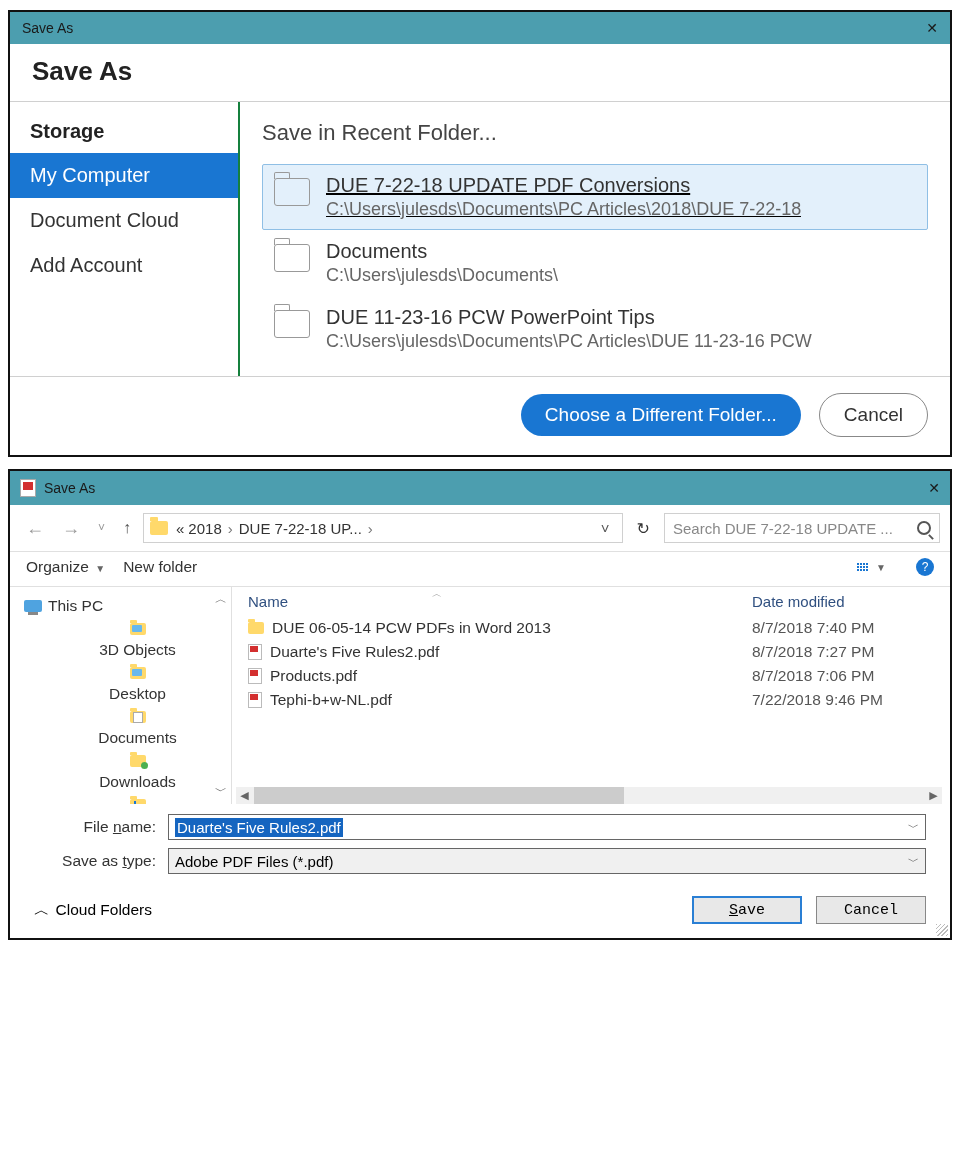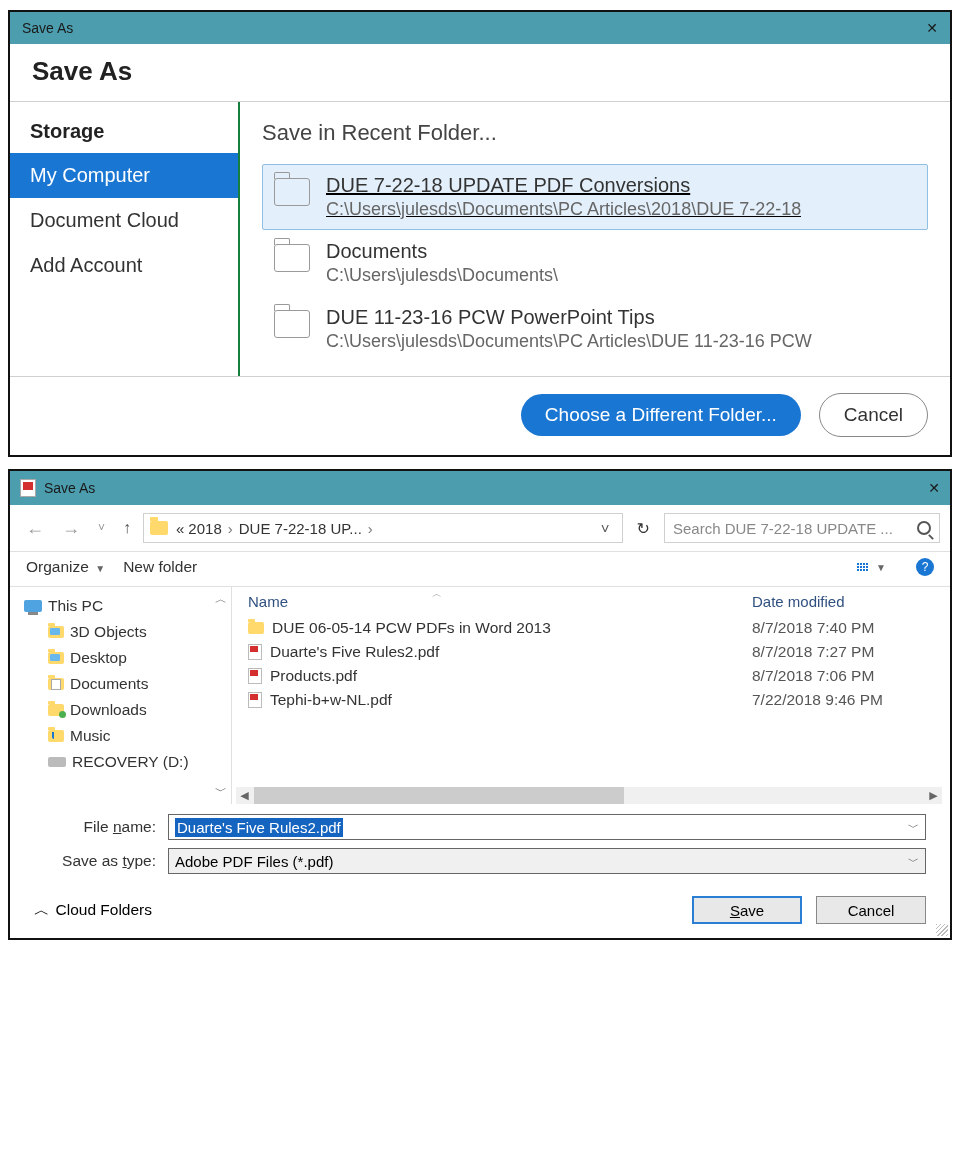--- a/index.html
+++ b/index.html
@@ -53,21 +53,21 @@
   .caret-sm{font-size:10px; color:#666; margin-left:2px;}
   .view-ico { margin-left:auto; display:flex; align-items:center; gap:6px; color:#1976d2; cursor:pointer;}
   .view-grid{display:grid;grid-template-columns:repeat(4,2px);grid-template-rows:repeat(3,2px);gap:1px;}
   .view-grid i{background:#1976d2;}
   .help-ico { width:18px; height:18px; border-radius:50%; background:#1976d2; color:#fff; font-size:12px; display:flex; align-items:center; justify-content:center; margin-left:12px; cursor:pointer;}
   .dlg2-body { display:flex; border-top:1px solid #e0e0e0; height:218px;}
   .tree { width:222px; border-right:1px solid #e0e0e0; padding:6px 0 0 10px; font-size:15.5px; color:#333; overflow:hidden; position:relative;}
   .tree-scroll-up{position:absolute;right:4px;top:4px;font-size:12px;color:#666;}
   .tree-scroll-dn{position:absolute;right:4px;bottom:4px;font-size:12px;color:#666;}
   .tree-item { padding:4px 4px; display:flex; align-items:center; gap:6px; cursor:pointer; white-space:nowrap;}
-  .indent1{padding-left:28px;}
+  .indent1{padding-left:28px;flex-direction:column;}
   .pc-ico{width:18px;height:12px;background:#4fa3e0;border-radius:2px;position:relative;}
   .pc-ico::after{content:"";position:absolute;bottom:-3px;left:4px;width:10px;height:3px;background:#888;}
   .sm-folder{width:16px;height:12px;background:#ffd96b;border-radius:2px;position:relative;}
   .sm-folder::before{content:"";position:absolute;top:-3px;left:0;width:7px;height:3px;background:#ffd96b;border-radius:1px 1px 0 0;}
   .sm-folder.blue::after{content:"";position:absolute;left:2px;top:2px;width:10px;height:7px;background:#68b8ee;border-radius:1px;}
   .sm-folder.green::after{content:"";position:absolute;right:-2px;bottom:-2px;width:7px;height:7px;background:#4caf50;border-radius:50%;}
   .sm-folder.doc::after{content:"";position:absolute;left:3px;top:1px;width:8px;height:9px;background:#fff;border:1px solid #aaa;}
   .sm-folder.music::after{content:"";position:absolute;left:4px;top:2px;width:6px;height:7px;border-left:2px solid #1976d2;border-radius:0 0 2px 2px;}
   .drive-ico{width:18px;height:10px;background:#bbb;border-radius:2px;position:relative;}
   .filelist { flex:1; position:relative; padding:0 8px 0 4px; font-size:15.5px; color:#333;}
@@ -89,21 +89,21 @@
   .field-row{display:flex;align-items:center;margin-bottom:8px;}
   .field-label{width:134px;text-align:right;padding-right:12px;font-size:15.5px;color:#333;}
   .field-input{flex:1;border:1px solid #666;height:26px;padding:0 6px;font-size:15px;display:flex;align-items:center;justify-content:space-between;}
   .field-input.sel{background:#fff;}
   .field-input.sel .seltext{background:#1565c0;color:#fff;padding:1px 2px;}
   .field-input.combo{background:#f0f0f0;}
   .combo-caret{color:#555;font-size:11px;}
   .dlg2-footer{display:flex;align-items:center;padding:10px 24px 14px;}
   .hide-fold{display:flex;align-items:center;gap:6px;font-size:15.5px;cursor:pointer;}
   .dlg2-footer .spacer{flex:1;}
-  .win-btn{width:110px;height:28px;border:1px solid #888;background:#e8e8e8;font-size:15px;cursor:pointer;margin-left:14px;}
+  .win-btn{width:110px;height:28px;border:1px solid #888;background:#e8e8e8;font-size:15px;cursor:pointer;margin-left:14px;font-family:Liberation Mono, monospace;}
   .win-btn.primary{border:2px solid #2a7fd4;background:#e8e8e8;}
   .underline{text-decoration:underline;}
   .resize-grip{position:absolute;right:2px;bottom:2px;width:12px;height:12px;background:repeating-linear-gradient(135deg,#bbb,#bbb 1px,transparent 1px,transparent 3px);}
 </style>
 </head>
 <body>
 
 <div class="dlg1">
   <div class="dlg1-titlebar">
     <span>Save As</span>

